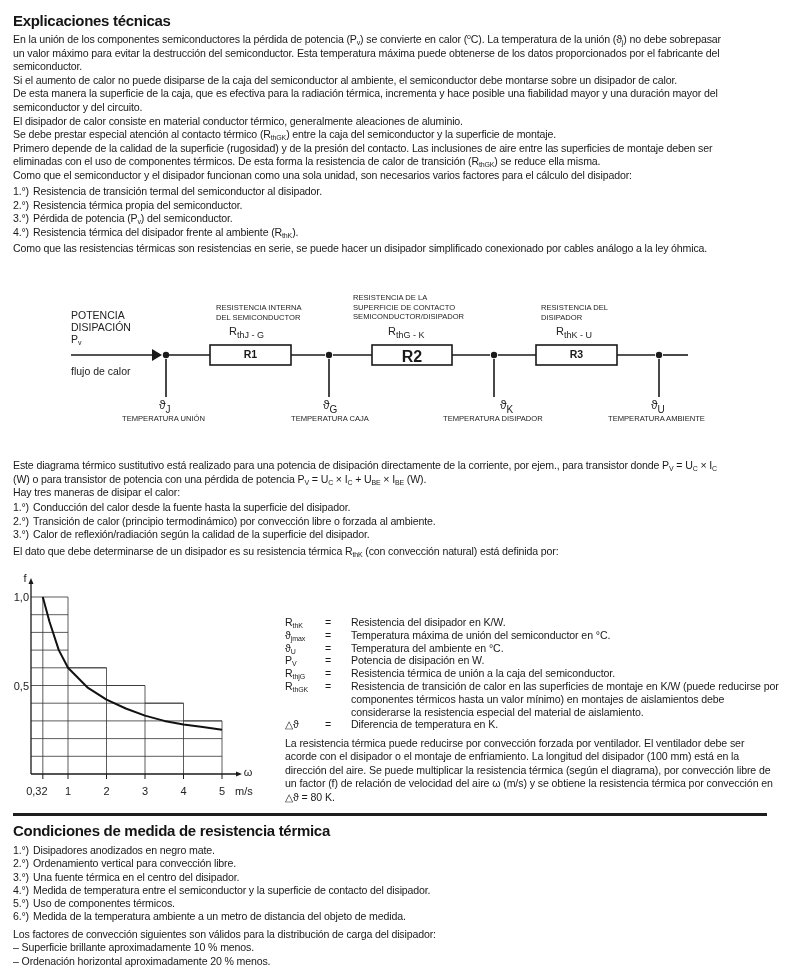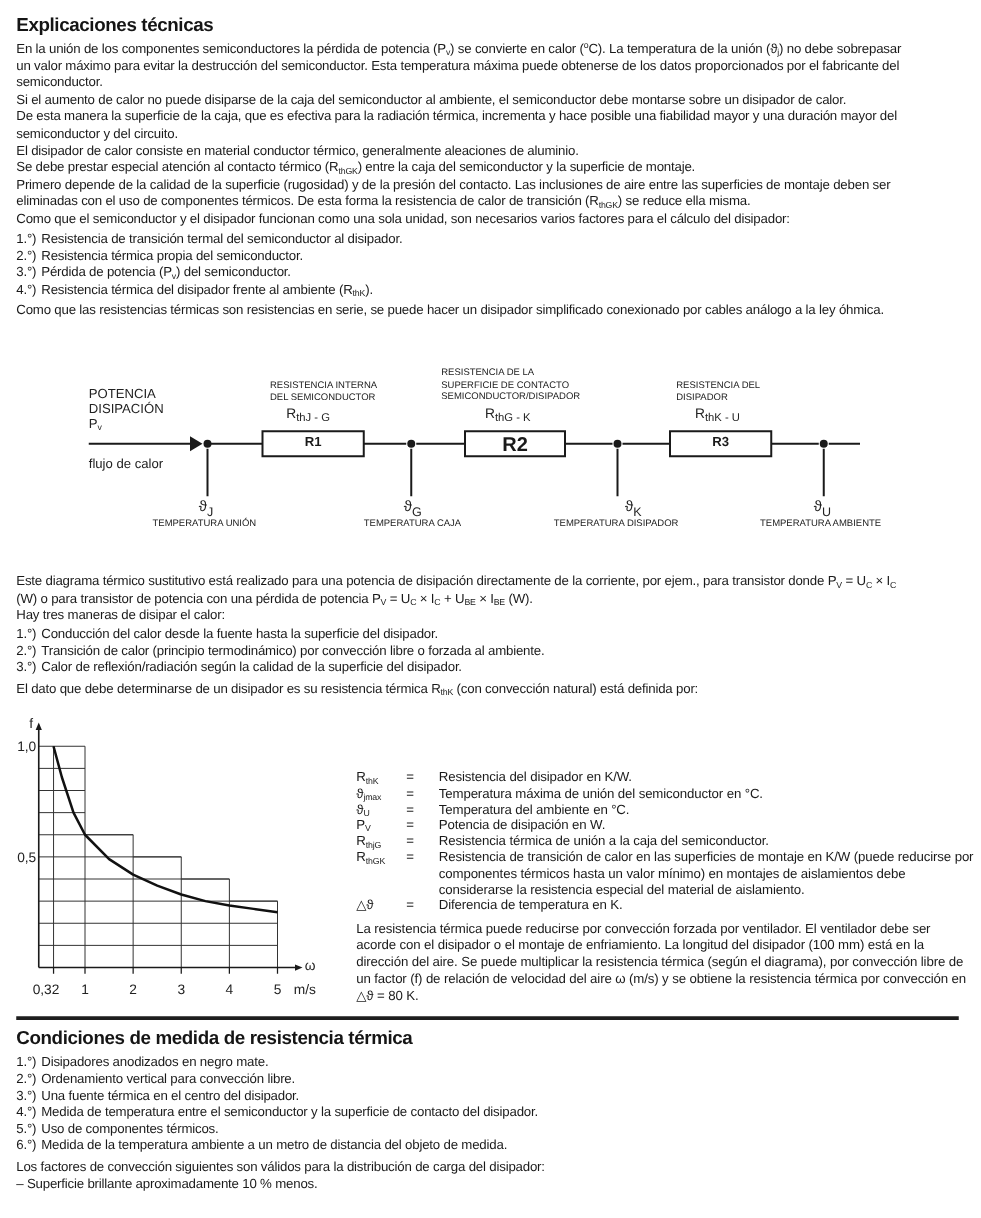--- a/index.html
+++ b/index.html
@@ -269,13 +269,14 @@
       <span>Uso de componentes térmicos.</span>
     </div>
     <div class="list-item">
       <span class="num">6.°)</span>
       <span>Medida de la temperatura ambiente a un metro de distancia del objeto de medida.</span>
     </div>
   </div>
 <div class="abs txt" style="left:13px;top:928px;line-height:13.3px;">
   <div>Los factores de convección siguientes son válidos para la distribución de carga del disipador:</div>
   <div>– Superficie brillante aproximadamente 10 % menos.</div>
+  <div>– Ordenación horizontal aproximadamente 20 % menos.</div>
 </div>
 
 </body></html>

